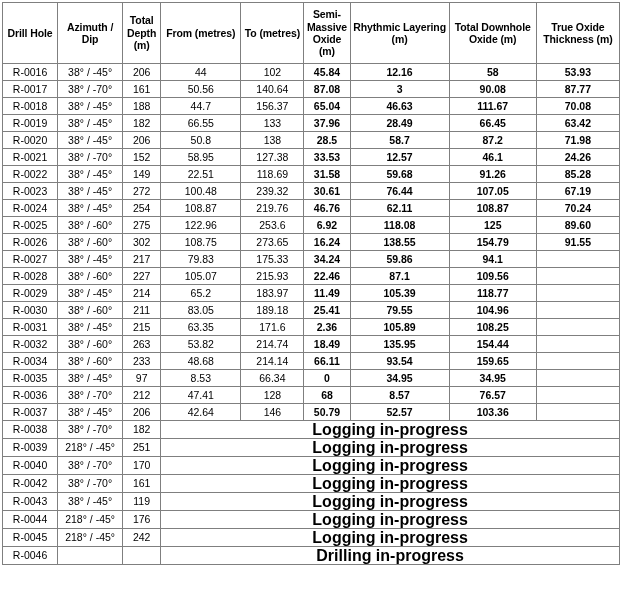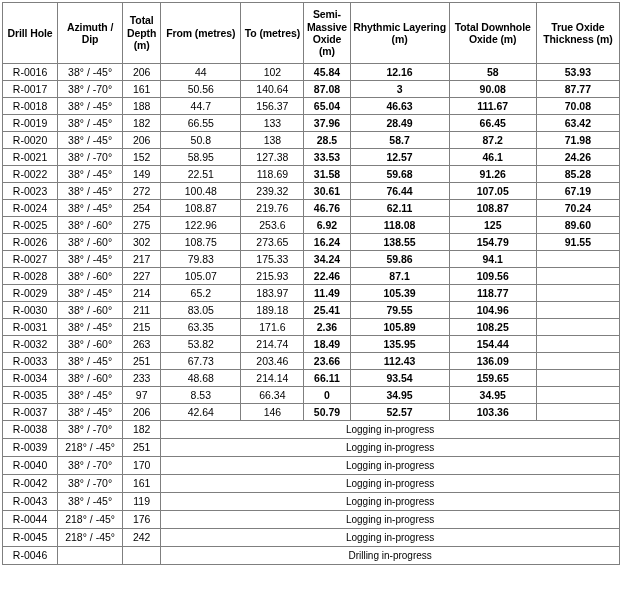--- a/index.html
+++ b/index.html
@@ -47,22 +47,22 @@
     font-size: 10.5px;
     font-weight: normal;
     height: 16px;
     line-height: 16px;
   }
   
   table.drill-table tbody td.bold-col {
     font-weight: bold;
   }
   tr.status-row td.status-cell {
-    font-size: 10px;
-    font-weight: normal;
+    font-size: 16px;
+    font-weight: bold;
     height: 17px;
     line-height: 17px;
     text-align: center;
   }
   tr.status-row td.hole,
   tr.status-row td.azdip,
   tr.status-row td.depth {
     height: 17px;
     line-height: 17px;
   }
@@ -287,31 +287,20 @@
           <td>38° / -60°</td>
           <td>263</td>
           <td>53.82</td>
           <td>214.74</td>
           <td class="bold-col">18.49</td>
           <td class="bold-col">135.95</td>
           <td class="bold-col">154.44</td>
           <td class="bold-col"></td>
         </tr>
         <tr>
-          <td>R-0033</td>
-          <td>38° / -45°</td>
-          <td>251</td>
-          <td>67.73</td>
-          <td>203.46</td>
-          <td class="bold-col">23.66</td>
-          <td class="bold-col">112.43</td>
-          <td class="bold-col">136.09</td>
-          <td class="bold-col"></td>
-        </tr>
-        <tr>
           <td>R-0034</td>
           <td>38° / -60°</td>
           <td>233</td>
           <td>48.68</td>
           <td>214.14</td>
           <td class="bold-col">66.11</td>
           <td class="bold-col">93.54</td>
           <td class="bold-col">159.65</td>
           <td class="bold-col"></td>
         </tr>
@@ -320,20 +309,31 @@
           <td>38° / -45°</td>
           <td>97</td>
           <td>8.53</td>
           <td>66.34</td>
           <td class="bold-col">0</td>
           <td class="bold-col">34.95</td>
           <td class="bold-col">34.95</td>
           <td class="bold-col"></td>
         </tr>
         <tr>
+          <td>R-0036</td>
+          <td>38° / -70°</td>
+          <td>212</td>
+          <td>47.41</td>
+          <td>128</td>
+          <td class="bold-col">68</td>
+          <td class="bold-col">8.57</td>
+          <td class="bold-col">76.57</td>
+          <td class="bold-col"></td>
+        </tr>
+        <tr>
           <td>R-0037</td>
           <td>38° / -45°</td>
           <td>206</td>
           <td>42.64</td>
           <td>146</td>
           <td class="bold-col">50.79</td>
           <td class="bold-col">52.57</td>
           <td class="bold-col">103.36</td>
           <td class="bold-col"></td>
         </tr>

